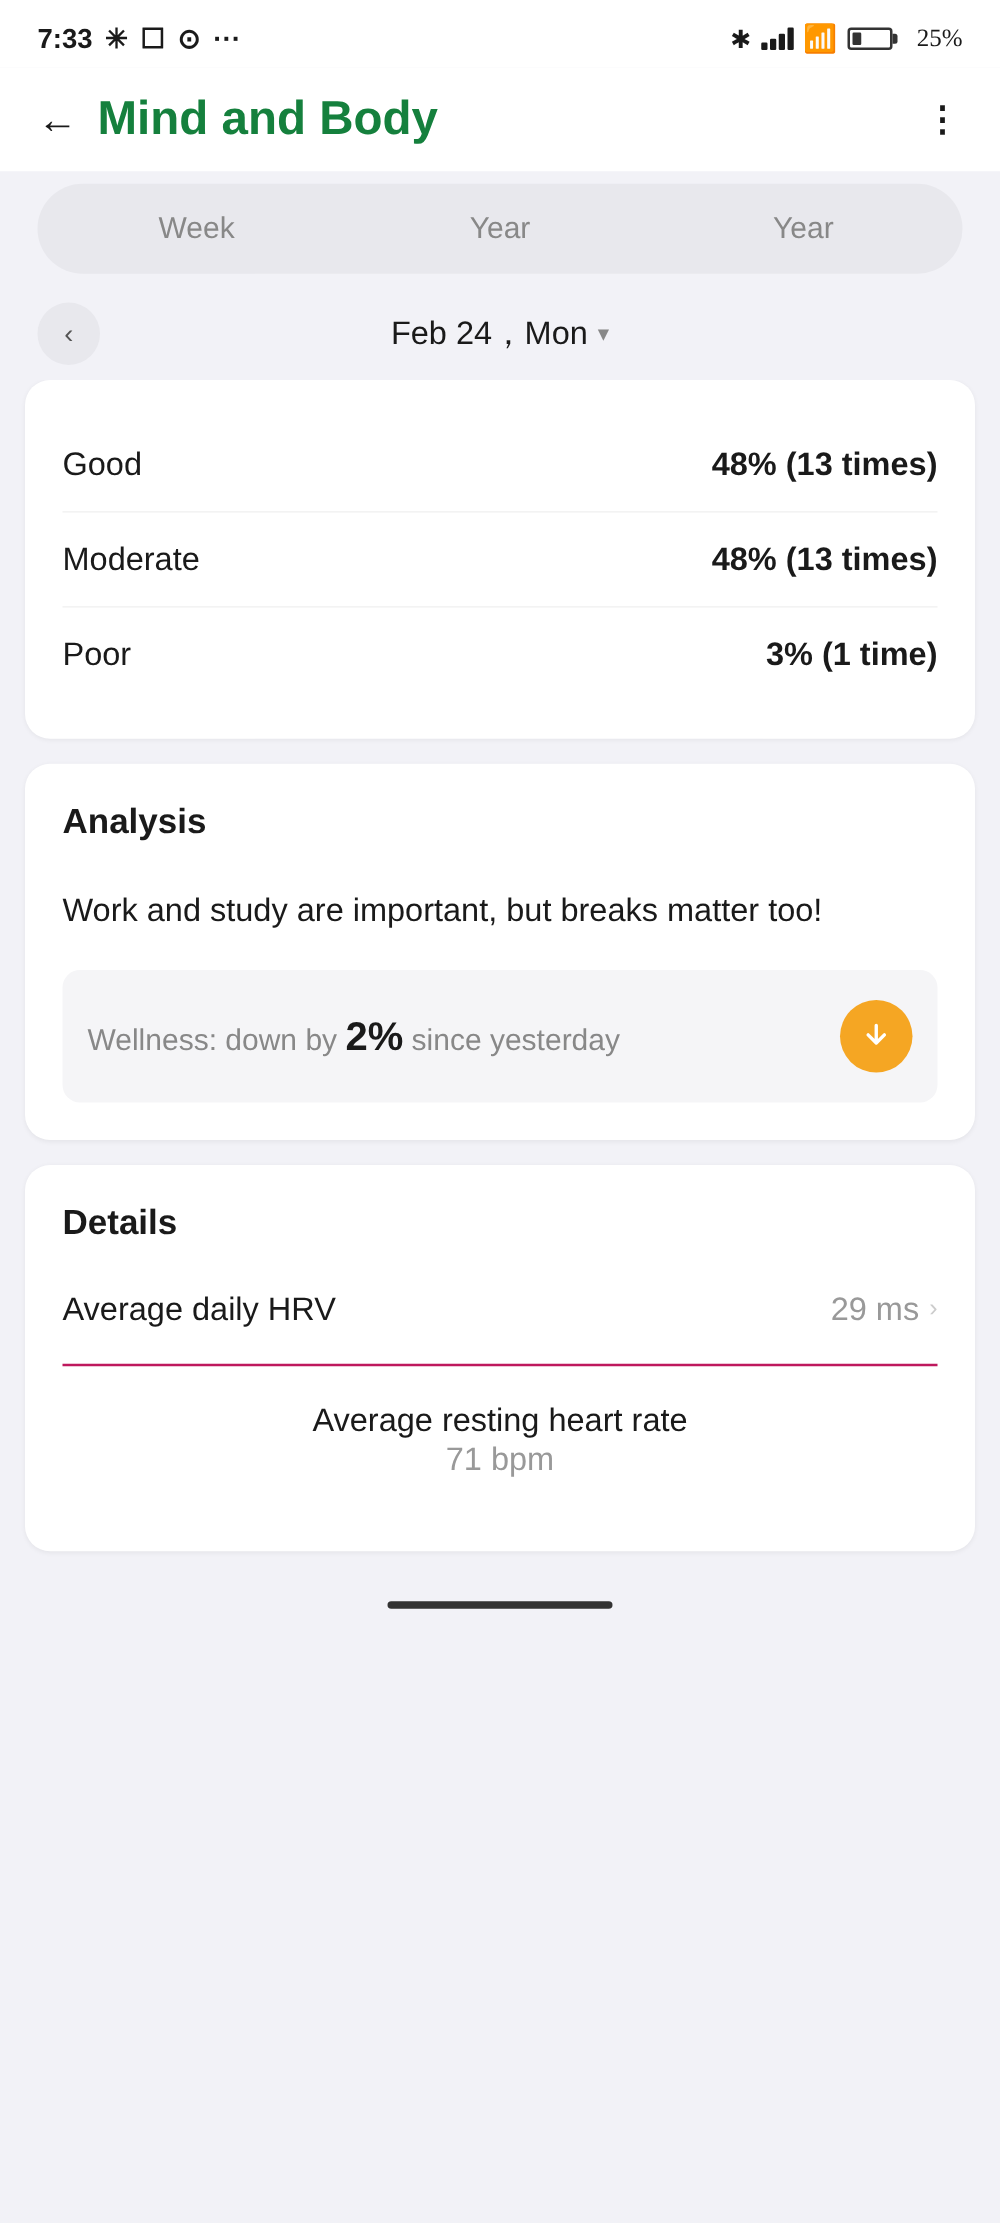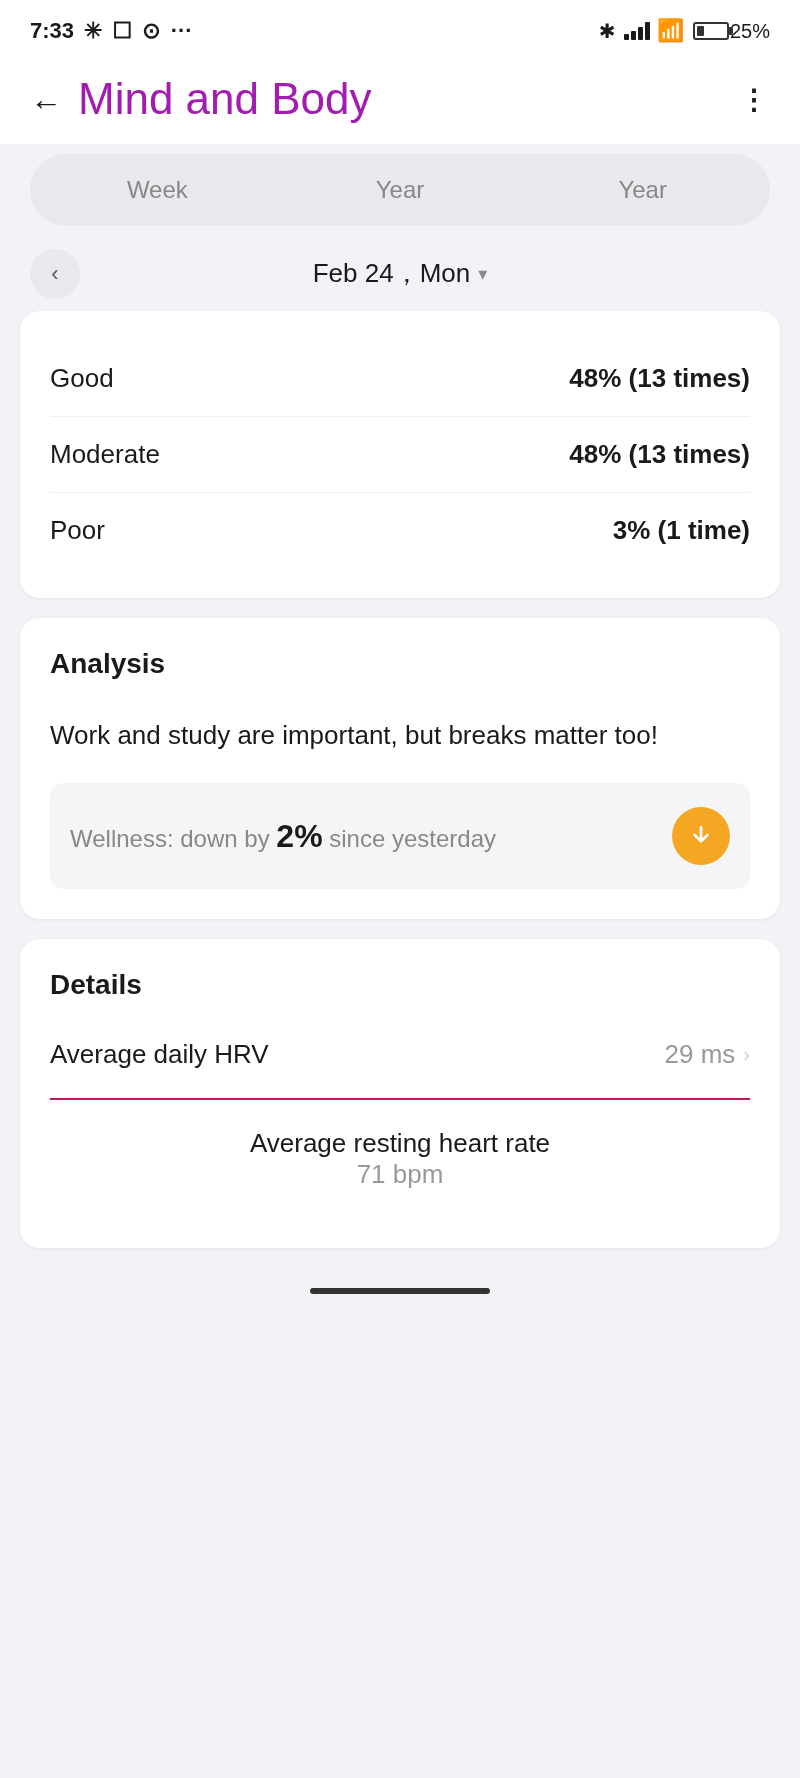--- a/index.html
+++ b/index.html
@@ -31,22 +31,23 @@
     .status-right {
       display: flex;
       align-items: center;
       gap: 8px;
       font-size: 20px;
       color: #1a1a1a;
     }
     .battery-container {
       display: flex;
       align-items: center;
-      gap: 1px;
+      gap: 19px;
       font-size: 20px;
+      font-family: Liberation Serif, serif;
     }
     .battery-icon {
       width: 36px;
       height: 18px;
       border: 2px solid #333;
       border-radius: 3px;
       position: relative;
       display: inline-flex;
       align-items: center;
       padding: 2px;
@@ -82,23 +83,23 @@
       align-items: center;
       gap: 16px;
     }
     .back-arrow {
       font-size: 32px;
       font-weight: 300;
       cursor: pointer;
       color: #1a1a1a;
     }
     .header-title {
-      font-size: 44px;
-      font-weight: 400;
-      color: #a21caf;
+      font-size: 38px;
+      font-weight: 700;
+      color: #15803d;
     }
     .more-icon {
       font-size: 28px;
       font-weight: 700;
       color: #1a1a1a;
       cursor: pointer;
       letter-spacing: 2px;
     }
 
     

